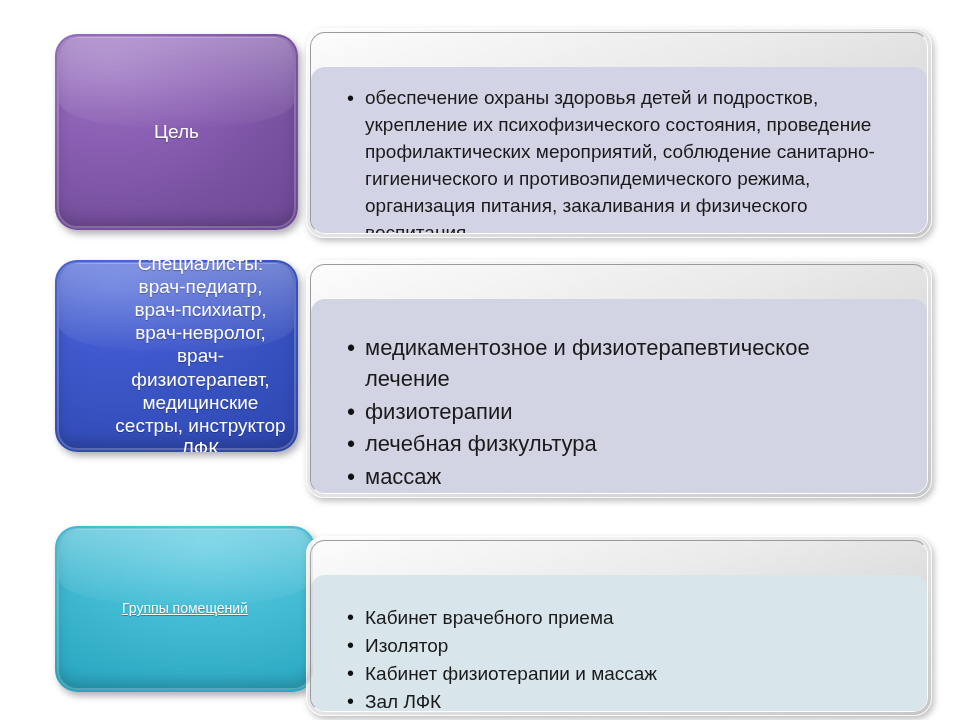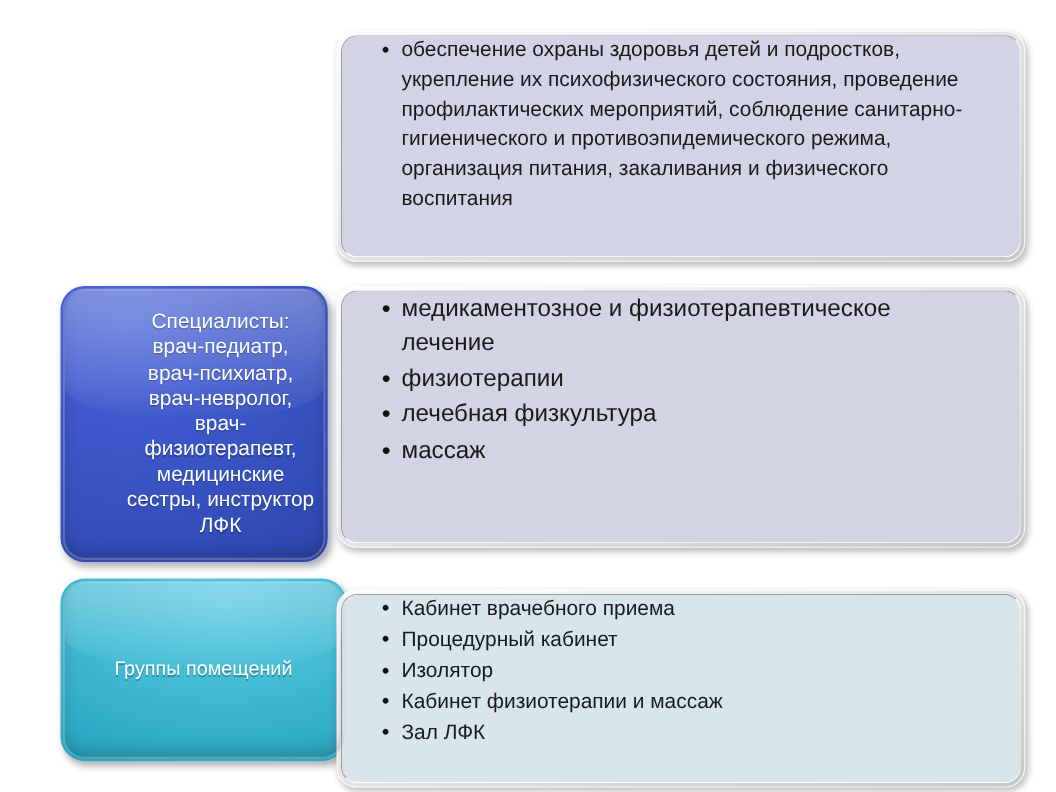--- a/index.html
+++ b/index.html
@@ -81,33 +81,34 @@
   .label-purple {
     left: 55px; top: 12px;
     width: 243px; height: 196px;
     background:
       radial-gradient(120% 120% at 22% 14%, #9a72c0 0%, #8a5fb3 35%, #77509f 68%, #6b4793 100%);
     font-size: 19px;
   }
   
   .label-blue {
     left: 55px; top: 2px;
-    width: 243px; height: 251px;
+    width: 243px; height: 192px;
     background:
       radial-gradient(130% 120% at 25% 12%, #4f6ad8 0%, #3f58cc 32%, #3550bd 62%, #2b42a8 100%);
     font-size: 19px;
     padding-left: 48px;
   }
   
   .label-teal {
     left: 55px; top: 4px;
     width: 260px; height: 166px;
     background:
       radial-gradient(135% 125% at 58% 14%, #59c9e0 0%, #44bcd4 34%, #2eaac4 68%, #2196b2 100%);
-    font-size: 18px;
+    font-size: 14px;
+    text-decoration: underline;
   }
 
   
   .content-box {
     position: absolute;
     box-sizing: border-box;
     border-radius: 18px;
     padding: 4px;
     background: linear-gradient(to bottom right, #fdfdfd 0%, #eaeaea 40%, #c6c6c6 100%);
     box-shadow: 2px 3px 6px rgba(90,90,95,0.40),
@@ -123,21 +124,22 @@
     border-right: 1px solid #ffffff;
     border-bottom: 1px solid #ffffff;
     overflow: hidden;
   }
   .content-box .sheet {
     box-sizing: border-box;
     width: 100%;
     height: 100%;
     border-radius: 14px;
     display: flex;
-    align-items: flex-start;
+    align-items: center;
+    margin-top: 34px;
   }
 
   .cb-1 { left: 306px; top: 6px;  width: 626px; height: 210px; }
   .cb-2 { left: 306px; top: 2px;  width: 626px; height: 238px; }
   .cb-3 { left: 306px; top: 14px;  width: 626px; height: 180px; }
 
   .sheet-lavender { background: #d2d3e4; }
   .sheet-lavender2 { background: #d2d3e3; }
   .sheet-bluegray { background: #d8e5ea; }
 
@@ -169,20 +171,23 @@
   .bul-3 li { font-size: 19px; line-height: 1.38; margin-bottom: 10px; }
   .bul-3 li:last-child { margin-bottom: 0; }
 </style>
 </head>
 <body>
 
 <div class="slide">
 
   <div class="row row-1">
 
+    <div class="label-box label-purple">
+      <div class="inner">Цель</div>
+    </div>
 
     <div class="content-box cb-1">
       <div class="frame">
         <div class="sheet sheet-lavender">
           <ul class="bullets bul-1">
             <li>обеспечение охраны здоровья детей и подростков, укрепление их психофизического состояния, проведение профилактических мероприятий, соблюдение санитарно-гигиенического и противоэпидемического режима, организация питания, закаливания и физического воспитания</li>
           </ul>
         </div>
       </div>
     </div>
@@ -214,21 +219,20 @@
 
     <div class="label-box label-teal">
       <div class="inner">Группы помещений</div>
     </div>
 
     <div class="content-box cb-3">
       <div class="frame">
         <div class="sheet sheet-bluegray">
           <ul class="bullets bul-3">
             <li>Кабинет врачебного приема</li>
-            <li>Процедурный кабинет</li>
             <li>Изолятор</li>
             <li>Кабинет физиотерапии и массаж</li>
             <li>Зал ЛФК</li>
           </ul>
         </div>
       </div>
     </div>
 
   </div>
 

